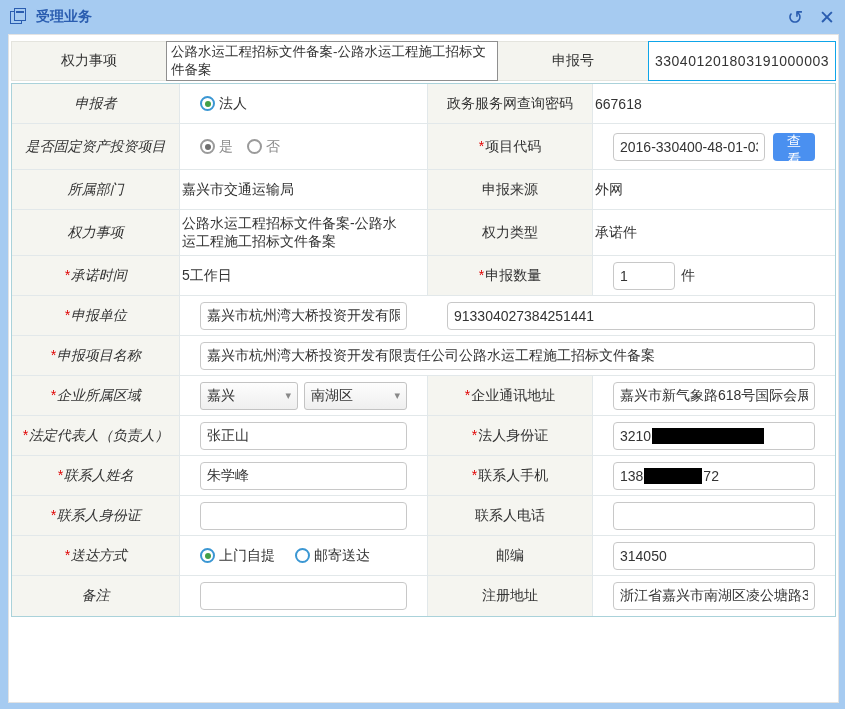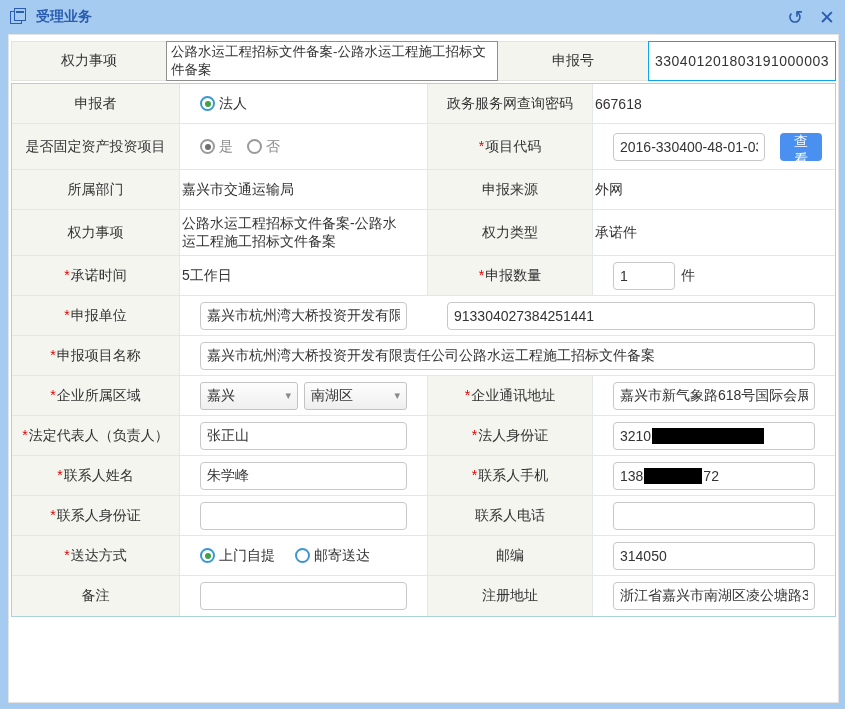--- a/index.html
+++ b/index.html
@@ -30,33 +30,33 @@
   .tabs { display:flex; margin:6px 0 0 2px; height:29px; }
   .tab { width:99px; margin-right:4px; background:#2fc0e8; color:#fff; display:flex; align-items:center; justify-content:center; font-size:14px; cursor:pointer; overflow:hidden; white-space:nowrap; }
   .tab.active { background:#0b9bd7; }
 
   
   .ftable { margin:2px 2px 0 2px; border:1px solid #aad2da; }
   .frow { display:flex; align-items:stretch; border-bottom:1px solid #e2e8ea; min-height:40px; }
   .frow:last-child { border-bottom:none; }
   .cell { display:flex; align-items:center; }
   .lcell { background:#f5f5f0; justify-content:center; text-align:center; padding:4px 6px; border-right:1px solid #e2e8ea; }
-  .lc1 { width:168px; }
+  .lc1 { width:168px;font-style:italic; }
   .lc2 { width:166px; border-left:1px solid #e2e8ea; }
   .vcell { background:#fff; padding:4px 20px; }
   .vc1 { width:247px; }
   .vc2 { flex:1; overflow:hidden; }
   .req { color:#e00000; margin-right:1px; }
 
   input.txt { height:28px; border:1px solid #c8c8c8; border-radius:4px; padding:0 6px; font-size:14px; font-family:inherit; color:#333; outline:none; background:#fff; }
   .w-full { width:100%; }
   .fakeinput { height:28px; border:1px solid #c8c8c8; border-radius:4px; padding:0 6px; display:flex; align-items:center; background:#fff; white-space:nowrap; overflow:hidden; }
   .redact { display:inline-block; height:16px; background:#000; margin:0 1px; }
 
-  .btn { height:28px; padding:0 14px; background:#4a90f0; color:#fff; border:none; border-radius:4px; font-size:14px; margin-left:15px; cursor:pointer; font-family:inherit; }
+  .btn { height:28px; padding:0 14px; background:#4a90f0; color:#fff; border:none; border-radius:4px; font-size:14px; margin-left:8px; cursor:pointer; font-family:inherit; }
 
   
   .radio-group { display:flex; align-items:center; gap:14px; }
   .radio-opt { display:flex; align-items:center; gap:4px; cursor:pointer; }
   .rdot { width:15px; height:15px; border-radius:50%; border:2px solid #3b97d3; background:#fff; position:relative; flex:none; }
   .rdot.checked::after { content:""; position:absolute; left:2.5px; top:2.5px; width:6px; height:6px; border-radius:50%; background:#43a047; }
   .rdot.disabled { border-color:#9a9a9a; }
   .rdot.disabled.checked::after { background:#6f6f6f; }
   .radio-opt.disabled { color:#8a8a8a; cursor:default; }
 

